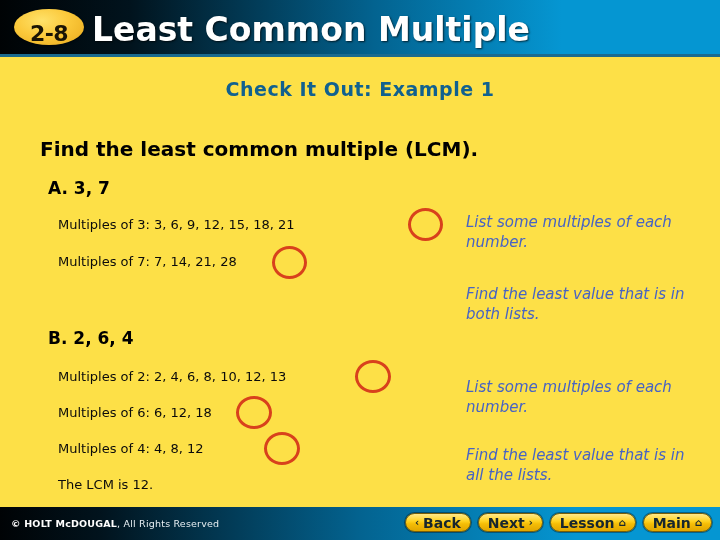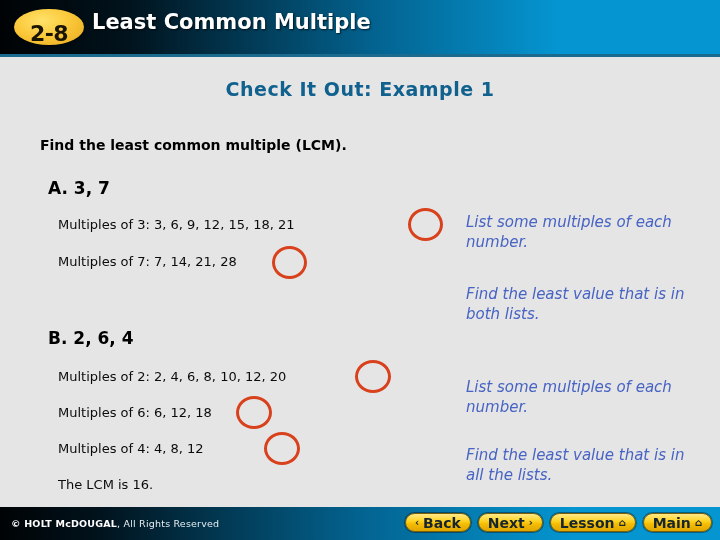--- a/index.html
+++ b/index.html
@@ -47,54 +47,54 @@
     font-size: 22px;
     color: #1a1405;
     letter-spacing: -0.5px;
     line-height: 1;
   }
   .header-title {
     position: absolute;
     left: 92px; top: 10px;
     font-family: "DejaVu Sans", sans-serif;
     font-weight: bold;
-    font-size: 21px;
+    font-size: 33px;
     color: #ffffff;
     letter-spacing: 0px;
     text-shadow: 1px 1px 2px rgba(0,0,0,0.7);
     white-space: nowrap;
   }
 
   
   .slide {
     position: absolute;
     left: 0; top: 57px;
     width: 720px;
     height: 450px;
-    background: #e5e5e5;
+    background: #fde047;
   }
 
   .example-title {
     position: absolute;
     left: 0; top: 21px;
     width: 720px;
     text-align: center;
     font-family: "DejaVu Sans", sans-serif;
     font-weight: bold;
     font-size: 19px;
     color: #11618f;
     letter-spacing: 0.5px;
   }
 
   .prompt {
     position: absolute;
     left: 40px; top: 80px;
     font-family: "DejaVu Sans", sans-serif;
     font-weight: bold;
-    font-size: 14px;
+    font-size: 20px;
     color: #000000;
     white-space: nowrap;
   }
 
   .part-label {
     position: absolute;
     font-family: "DejaVu Sans", sans-serif;
     font-weight: bold;
     font-size: 17px;
     color: #000000;
@@ -222,24 +222,24 @@
   <div class="prompt">Find the least common multiple (LCM).</div>
 
   <div class="part-label part-a">A. 3, 7</div>
   <div class="mline ml-a1">Multiples of 3: 3, 6, 9, 12, 15, 18, 21</div>
   <div class="mline ml-a2">Multiples of 7: 7, 14, 21, 28</div>
 
   <div class="circle-mark cm-a1"></div>
   <div class="circle-mark cm-a2"></div>
 
   <div class="part-label part-b">B. 2, 6, 4</div>
-  <div class="mline ml-b1">Multiples of 2: 2, 4, 6, 8, 10, 12, 20</div>
+  <div class="mline ml-b1">Multiples of 2: 2, 4, 6, 8, 10, 12, 13</div>
   <div class="mline ml-b2">Multiples of 6: 6, 12, 18</div>
   <div class="mline ml-b3">Multiples of 4: 4, 8, 12</div>
-  <div class="mline ml-res-b">The LCM is 16.</div>
+  <div class="mline ml-res-b">The LCM is 12.</div>
 
   <div class="circle-mark cm-b1"></div>
   <div class="circle-mark cm-b2"></div>
   <div class="circle-mark cm-b3"></div>
 
   <div class="annot an-1">List some multiples of each number.</div>
   <div class="annot an-2">Find the least value that is in both lists.</div>
   <div class="annot an-3">List some multiples of each number.</div>
   <div class="annot an-4">Find the least value that is in all the lists.</div>
 

